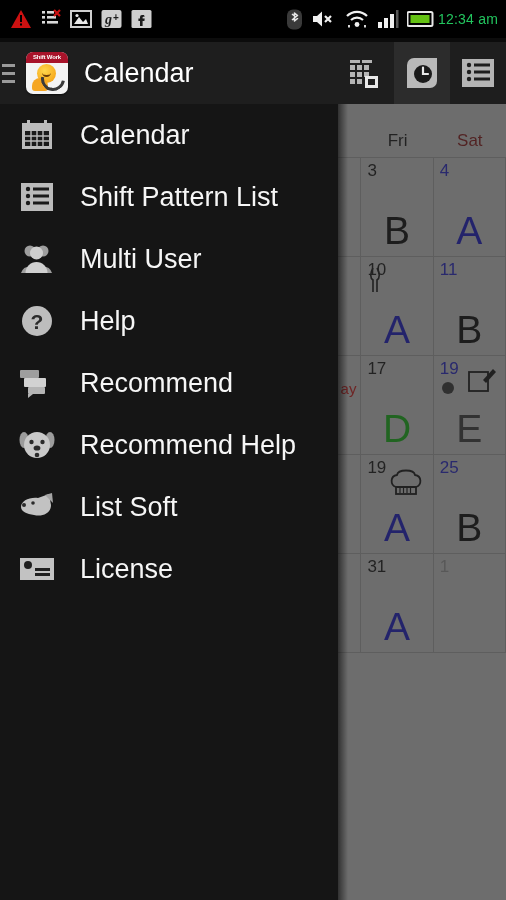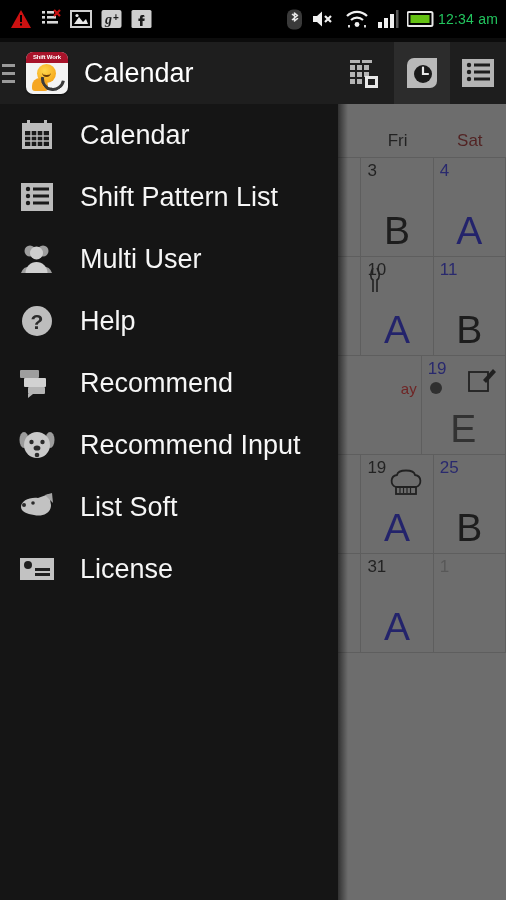--- a/index.html
+++ b/index.html
@@ -494,20 +494,24 @@
 
       <div class="week-row">
         <div class="day-cell"></div>
         <div class="day-cell"></div>
         <div class="day-cell"></div>
         <div class="day-cell"></div>
         <div class="day-cell">
           <span class="holiday-label" style="left:auto;right:4px;">ay</span>
         </div>
         <div class="day-cell">
+          <span class="day-num">17</span>
+          <span class="shift green">D</span>
+        </div>
+        <div class="day-cell">
           <span class="day-num sat">19</span>
           <span class="memo-dot"></span>
           <span class="edit-mark">
             <svg width="30" height="30" viewBox="0 0 30 30">
                 <rect x="2" y="6" width="19" height="19" fill="none" stroke="#1a1a1a" stroke-width="1.8"></rect>
                 <path d="M16 14 L26 3 L29 6 L19 17 Z" fill="#1a1a1a"></path>
               </svg>
           </span>
           <span class="shift grey">E</span>
         </div>
@@ -629,21 +633,21 @@
         <svg width="36" height="32" viewBox="0 0 36 32">
           <ellipse cx="5" cy="11" rx="4.5" ry="8" fill="#9c9c9c"></ellipse>
           <ellipse cx="31" cy="11" rx="4.5" ry="8" fill="#9c9c9c"></ellipse>
           <ellipse cx="18" cy="16" rx="13" ry="13" fill="#c9c9c9"></ellipse>
           <circle cx="12.5" cy="13" r="2.2" fill="#2b2b2b"></circle>
           <circle cx="23.5" cy="13" r="2.2" fill="#2b2b2b"></circle>
           <ellipse cx="18" cy="19" rx="3.4" ry="2.6" fill="#2b2b2b"></ellipse>
           <circle cx="18" cy="26" r="2.3" fill="#2b2b2b"></circle>
         </svg>
       </span>
-      <span class="di-label">Recommend Input</span>
+      <span class="di-label">Recommend Help</span>
     </div>
 
     <div class="drawer-item">
       <span class="di-icon">
         <svg width="36" height="30" viewBox="0 0 36 30">
           <path d="M2 15 C2 9 10 5 19 6 L30 2 L32 13 C32 21 24 25 15 23 C7 22 2 19 2 15 Z" fill="#c2c2c2"></path>
           <path d="M26 3 L33 1 L34 11 Z" fill="#a4a4a4"></path>
           <circle cx="5" cy="13" r="2" fill="#2b2b2b"></circle>
           <circle cx="14" cy="11" r="1.8" fill="#2b2b2b"></circle>
         </svg>

